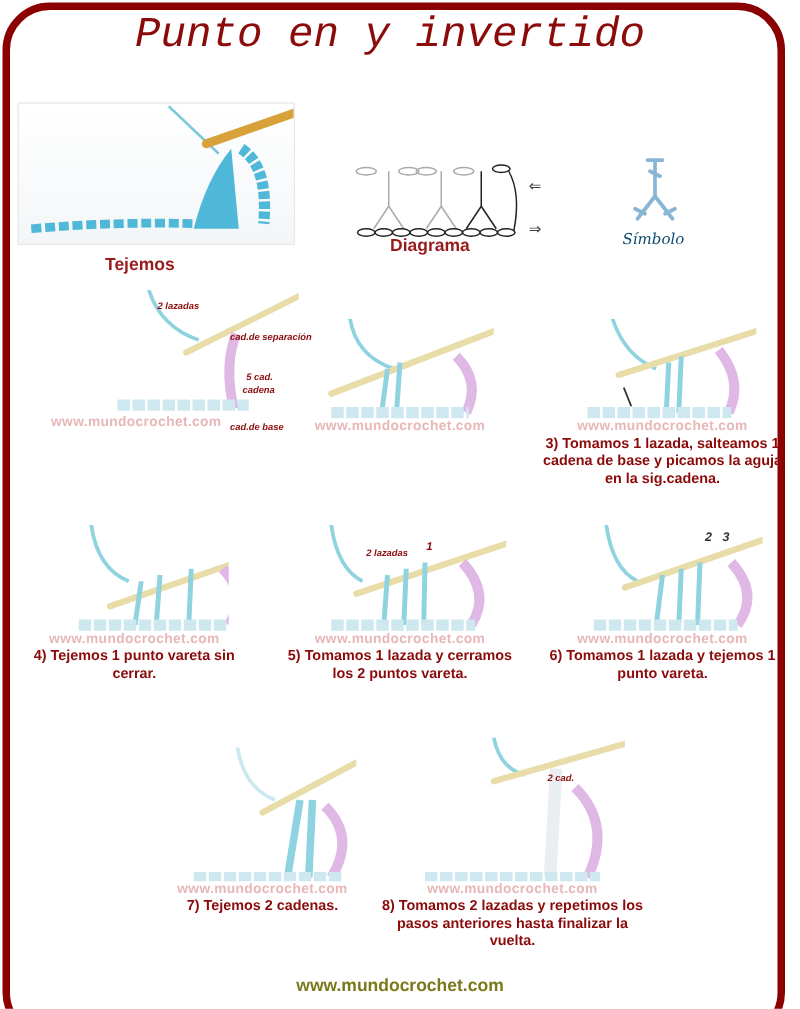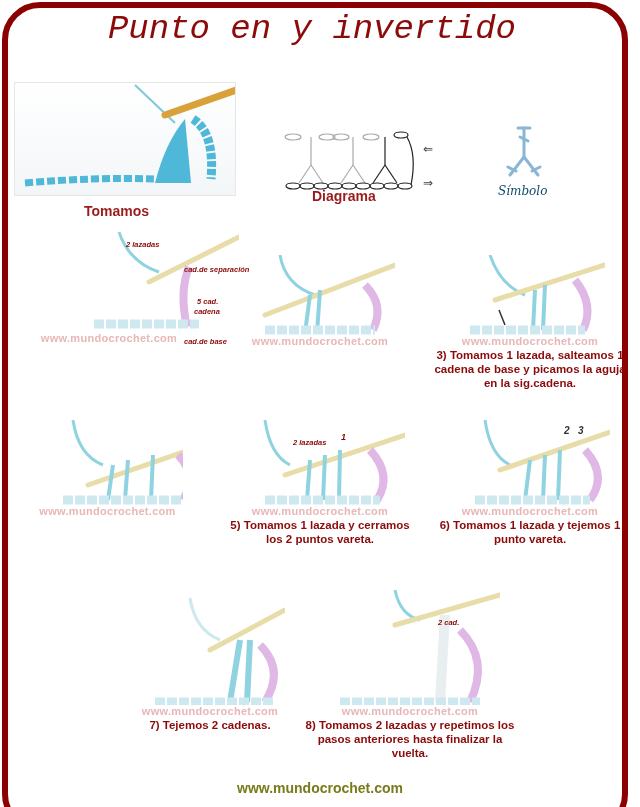--- a/index.html
+++ b/index.html
@@ -28,21 +28,21 @@
 
 <div class="muestra-photo">
   <svg width="220" height="112">
     <line x1="120" y1="2" x2="160" y2="40" stroke="#7ec8da" stroke-width="2"></line>
     <line x1="150" y1="32" x2="230" y2="4" stroke="#d8a13a" stroke-width="7" stroke-linecap="round"></line>
     <path d="M10 100 Q80 94 140 96" stroke="#4fb8d8" stroke-width="7" fill="none" stroke-dasharray="8 3"></path>
     <path d="M140 100 Q150 60 170 36 L176 100 Z" fill="#4fb8d8"></path>
     <path d="M178 36 Q200 50 196 96" stroke="#4fb8d8" stroke-width="9" fill="none" stroke-dasharray="6 2"></path>
   </svg>
 </div>
-<div class="muestra-lbl lbl-red">Tomamos</div>
+<div class="muestra-lbl lbl-red">Tejemos</div>
 
 <svg class="diag" viewBox="0 0 150 65">
   <g fill="none" stroke="#aaa" stroke-width="1.2">
     <ellipse cx="10" cy="12" rx="8" ry="3"></ellipse>
       <ellipse cx="44" cy="12" rx="8" ry="3"></ellipse>
       <ellipse cx="58" cy="12" rx="8" ry="3"></ellipse>
       <ellipse cx="88" cy="12" rx="8" ry="3"></ellipse>
     <line x1="28" y1="12" x2="28" y2="40"></line>
       <line x1="28" y1="40" x2="16" y2="58"></line>
       <line x1="28" y1="40" x2="40" y2="58"></line>
@@ -128,20 +128,21 @@
 
 <div class="step" style="left:20px;top:420px;width:175px;">
   <svg width="150" height="85">
     <path d="M40 0 Q45 35 70 45" stroke="#8fd3e0" stroke-width="3" fill="none"></path>
     <line x1="55" y1="65" x2="185" y2="20" stroke="#e8dca8" stroke-width="5" stroke-linecap="round"></line>
     <path d="M80 45 L75 80 M95 40 L92 80 M120 35 L118 80" stroke="#8fd3e0" stroke-width="4"></path>
     <path d="M145 35 Q165 55 150 80" stroke="#e0b8e6" stroke-width="8" fill="none"></path>
     <path d="M30 80 L150 80" stroke="#cde9ef" stroke-width="9" stroke-dasharray="10 2"></path>
   </svg>
   <div class="wm">www.mundocrochet.com</div>
+  <div class="cap">4) Tejemos 1 punto vareta sin cerrar.</div>
 </div>
 
 <div class="step" style="left:225px;top:420px;width:190px;">
   <svg width="170" height="85">
     <path d="M30 0 Q35 35 55 45" stroke="#8fd3e0" stroke-width="3" fill="none"></path>
     <line x1="50" y1="55" x2="170" y2="15" stroke="#e8dca8" stroke-width="5" stroke-linecap="round"></line>
     <path d="M75 40 L72 80 M90 35 L88 80 M105 30 L104 80" stroke="#8fd3e0" stroke-width="4"></path>
     <path d="M135 30 Q158 55 142 80" stroke="#e0b8e6" stroke-width="8" fill="none"></path>
     <path d="M30 80 L145 80" stroke="#cde9ef" stroke-width="9" stroke-dasharray="10 2"></path>
   </svg>

